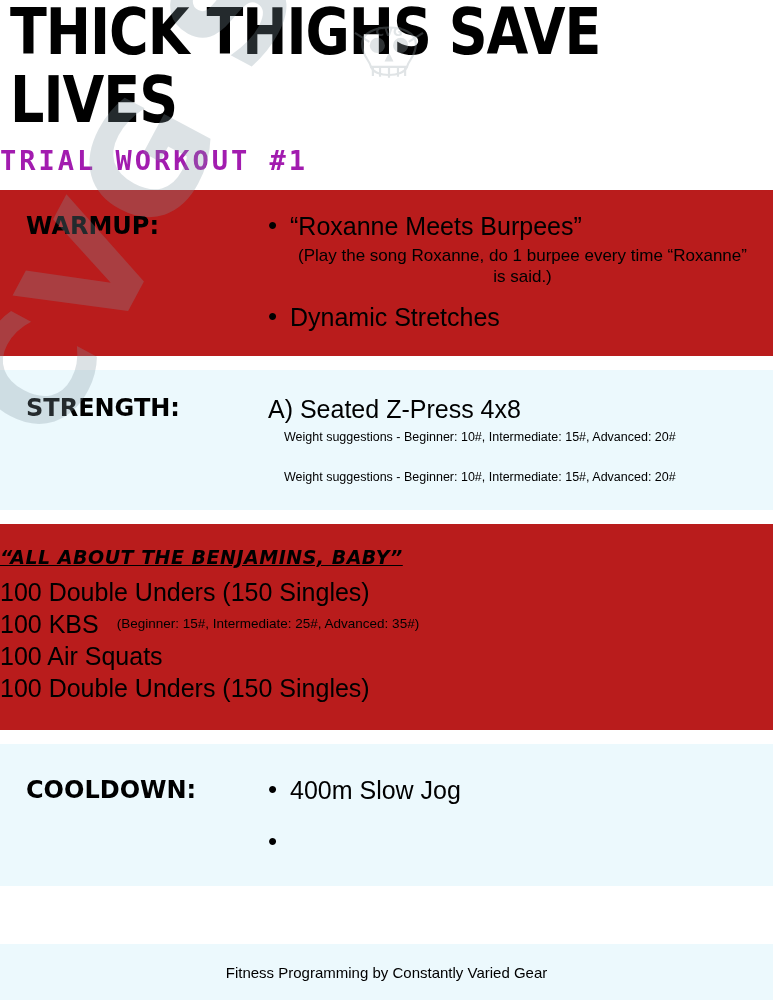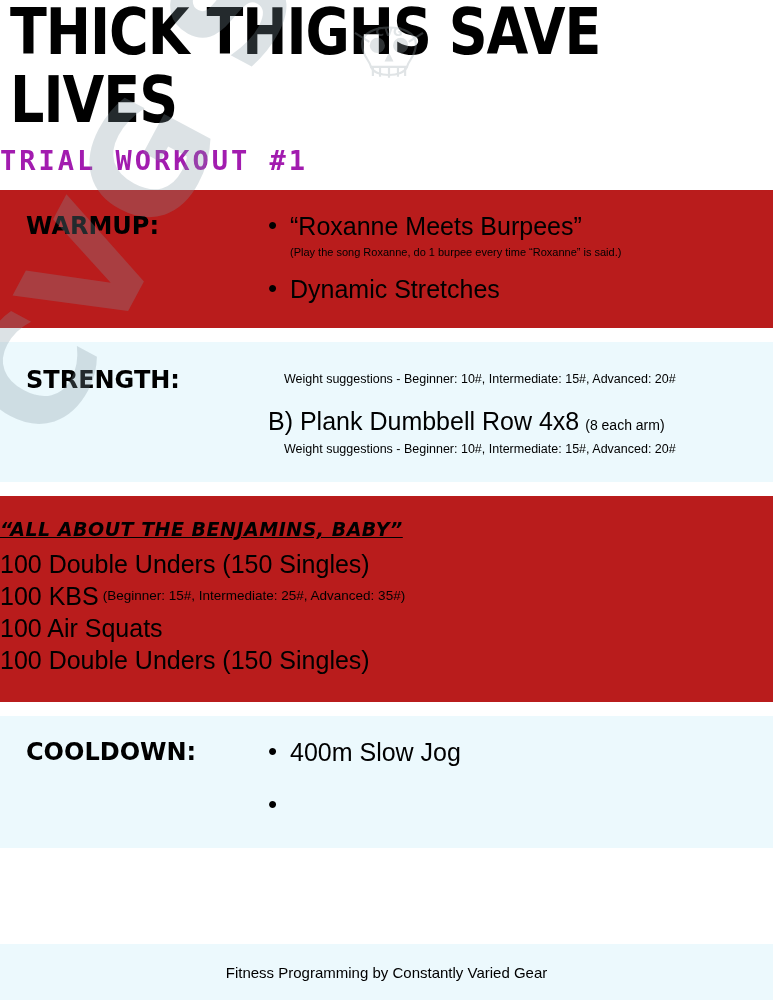--- a/index.html
+++ b/index.html
@@ -122,24 +122,25 @@
     color: #000;
     line-height: 1.15;
   }
   .bullet-dot {
     width: 22px;
     flex: 0 0 22px;
     font-size: 26px;
     line-height: 1.05;
   }
   .note {
-    font-size: 11px;
+    font-size: 17px;
     color: #000;
     margin: 5px 0 0 22px;
     line-height: 1.2;
+    text-align: center;
   }
   .gap-14 { height: 16px; }
 
   
   .sec-strength { padding: 24px 0 26px 0; }
   .lift-line {
     font-size: 25px;
     color: #000;
     line-height: 1.2;
     display: flex;
@@ -173,26 +174,26 @@
   .metcon-line {
     font-size: 25px;
     color: #000;
     line-height: 1.28;
     display: flex;
     align-items: center;
     flex-wrap: wrap;
   }
   .metcon-note {
     font-size: 13.5px;
-    margin-left: 4px;
+    margin-left: 18px;
   }
   .metcon-lines { margin-top: 8px; }
 
   
-  .sec-cooldown { padding: 22px 0 30px 0; }
+  .sec-cooldown { padding: 32px 0 30px 0; }
   .cool-gap { height: 24px; }
 
   
   .strip-white { background: #ffffff; height: 14px; position: relative; z-index: 10; }
 
   
   .footer {
     position: absolute;
     left: 0;
     bottom: 0;
@@ -235,26 +236,26 @@
         <span>Dynamic Stretches</span>
       </div>
     </div>
   </div>
 
   <div class="strip-white"></div>
 
   <div class="section plain sec-strength">
     <div class="sec-label">STRENGTH:</div>
     <div class="sec-body">
+      <div class="lift-line">
+        <span>A)  Seated Z-Press 4x8</span>
+        <span class="lift-sub"></span>
+      </div>
       <div class="weights">Weight suggestions - Beginner: 10#, Intermediate: 15#, Advanced: 20#</div>
       <div class="gap-18"></div>
-      <div class="lift-line">
-        <span>B)  Plank Dumbbell Row 4x8</span>
-        <span class="lift-sub">(8 each arm)</span>
-      </div>
       <div class="weights">Weight suggestions - Beginner: 10#, Intermediate: 15#, Advanced: 20#</div>
     </div>
   </div>
 
   <div class="strip-white"></div>
 
   <div class="section tint sec-metcon">
     <div class="sec-body">
       <div class="metcon-title">“ALL ABOUT THE BENJAMINS, BABY”</div>
       <div class="metcon-lines">

